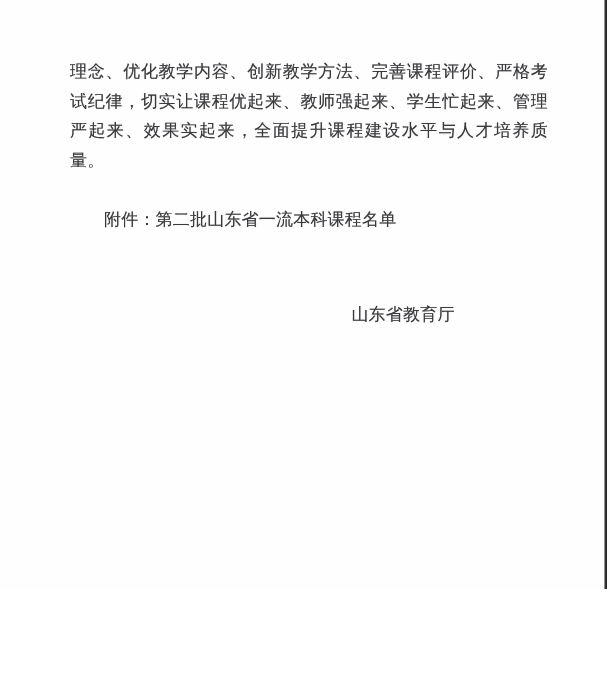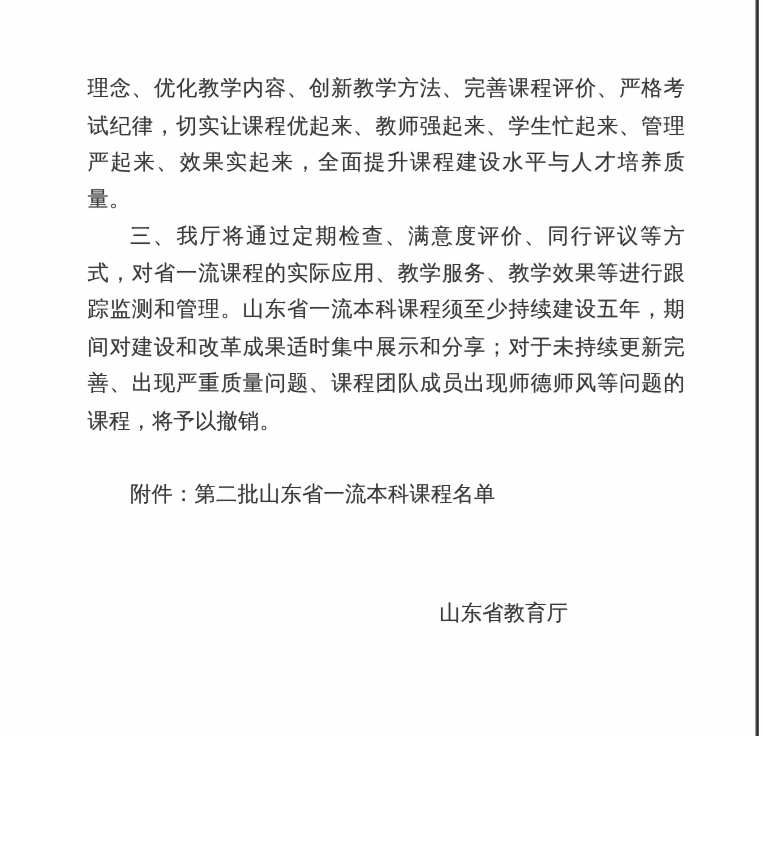--- a/index.html
+++ b/index.html
@@ -39,38 +39,38 @@
     margin: 0;
     text-align: justify;
     text-justify: inter-ideograph;
   }
   .indent {
     text-indent: 2em;
   }
   .attachment {
     margin-top: 30px;
     text-align: left;
+    font-family: Liberation Serif, serif;
   }
   .signature {
     margin-top: 66px;
     margin-left: 233px;
     width: 200px;
     text-align: center;
     line-height: 26.5px;
   }
   .signature .sig-line {
     white-space: nowrap;
   }
 </style>
 </head>
 <body>
 
 <div class="page" style="--page_bg: #fefefe; --text: #3a3a3d; --scan_edge: #262626; --scan_edge_light: #bdbdbd;">
   <div class="doc-body">
     <p class="para">理念、优化教学内容、创新教学方法、完善课程评价、严格考试纪律，切实让课程优起来、教师强起来、学生忙起来、管理严起来、效果实起来，全面提升课程建设水平与人才培养质量。</p>
-    <p class="para indent">三、我厅将通过定期检查、满意度评价、同行评议等方式，对省一流课程的实际应用、教学服务、教学效果等进行跟踪监测和管理。山东省一流本科课程须至少持续建设五年，期间对建设和改革成果适时集中展示和分享；对于未持续更新完善、出现严重质量问题、课程团队成员出现师德师风等问题的课程，将予以撤销。</p>
     <p class="para indent attachment">附件：第二批山东省一流本科课程名单</p>
     <div class="signature">
       <div class="sig-line">山东省教育厅</div>
     </div>
   </div>
   <div class="scan-edge"></div>
 </div>
 
 </body></html>

